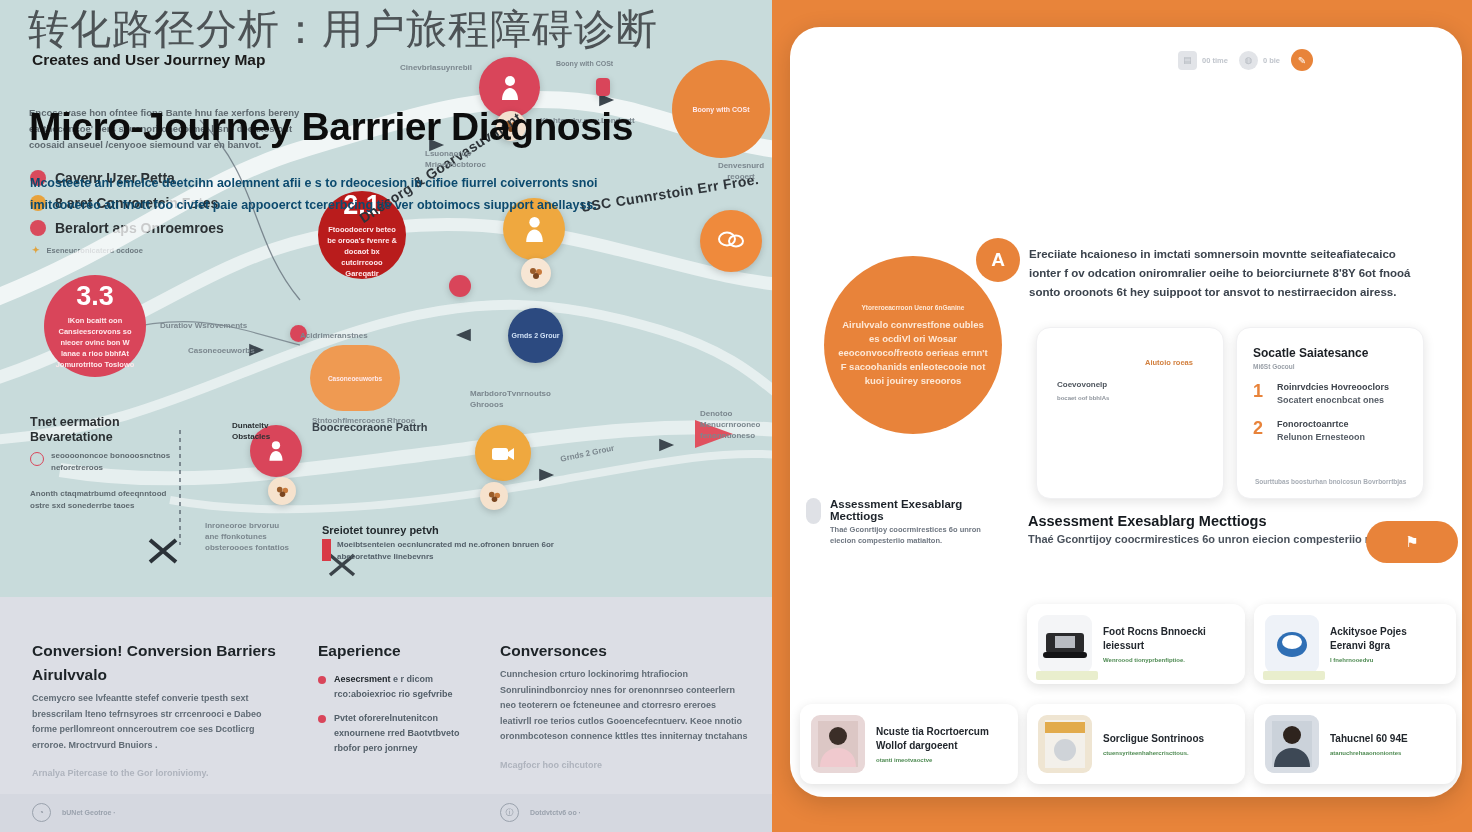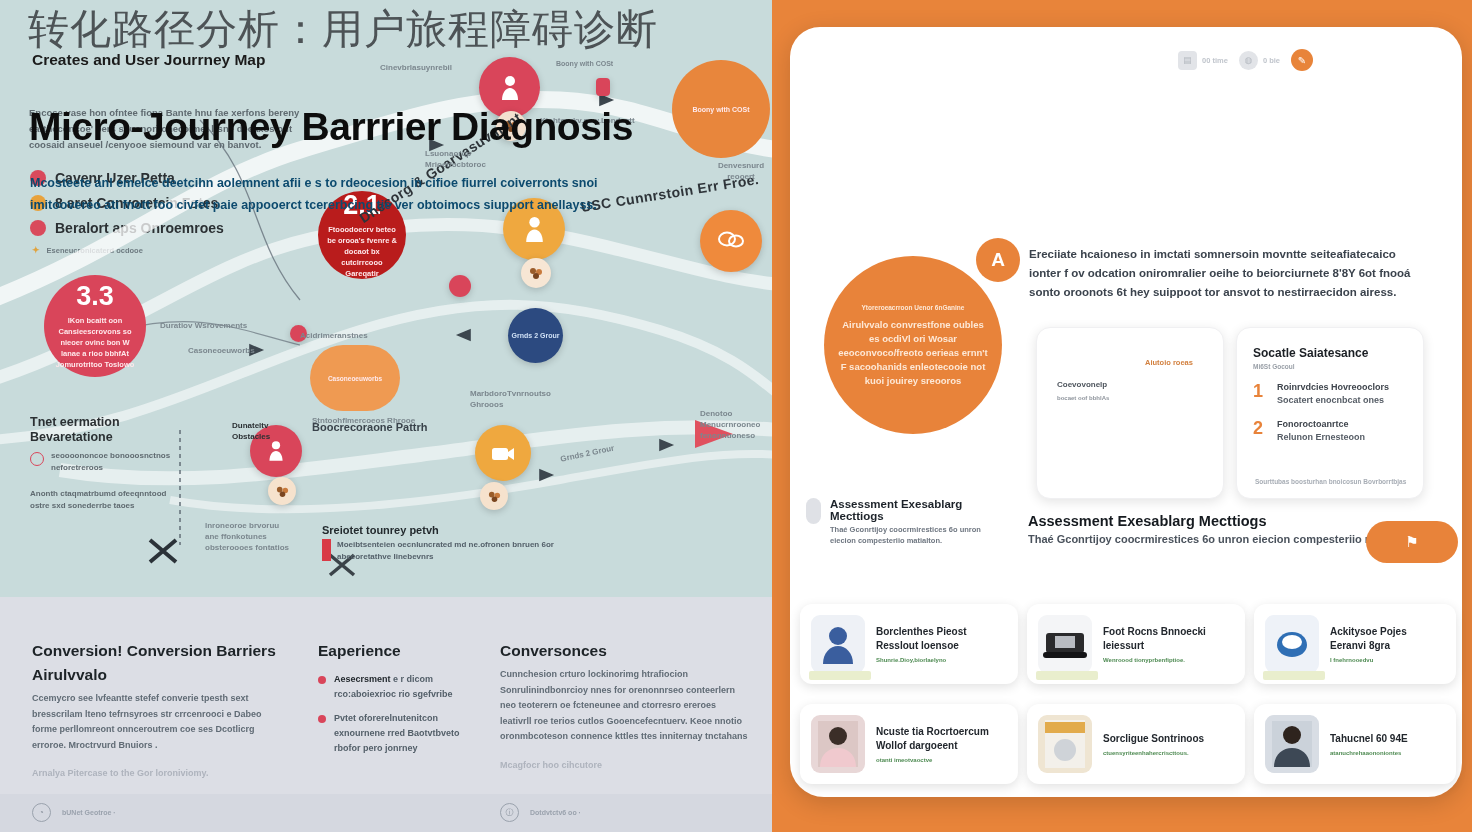--- a/index.html
+++ b/index.html
@@ -323,21 +323,21 @@
       <svg width="13" height="13" viewBox="0 0 14 14">
           <circle cx="4" cy="5" r="3" fill="#9a5c2a"></circle>
           <circle cx="10" cy="6" r="3" fill="#c87a3c"></circle>
           <circle cx="7" cy="10" r="3" fill="#7a4520"></circle>
         </svg>
     </div>
     <div class="node" style="left:449px; top:275px; width:22px; height:22px; background:#d9455a;"></div>
     <div class="node" style="left:290px; top:325px; width:17px; height:17px; background:#d9455a;"></div>
     <div class="node" style="left:596px; top:78px; width:14px; height:18px; border-radius:4px; background:#d9455a;"></div>
 
-    <div class="diag-label faint" style="left:380px; top:62px;text-align:center;">Cinevbrlasuynrebil</div>
+    <div class="diag-label faint" style="left:400px; top:62px;text-align:center;">Cinevbrlasuynrebil</div>
     <div class="diag-label faint" style="left:556px; top:58px; font-size:7px;">Boony with COSt</div>
     <div class="diag-label faint" style="left:540px; top:115px;">Kiohtorvkv.aow.Londeatt</div>
     <div class="diag-label big" style="left:580px; top:188px; transform:rotate(-9deg);">USC Cunnrstoin Err Froe.</div>
     <div class="diag-label faint" style="left:706px; top:160px; width:70px; text-align:center;">Denvesnurd reooert</div>
     <div class="diag-label big" style="left:358px; top:215px; transform:rotate(-33deg); transform-origin:left top;">Dnecorg &amp; Goarvasuvment</div>
     <div class="diag-label faint" style="left:425px; top:148px; width:70px;">Lsuonaorop Mrioetfocbtoroc</div>
     <div class="diag-label faint" style="left:300px; top:330px;">Acidrimeranstnes</div>
     <div class="diag-label faint" style="left:188px; top:345px;">Casoneoeuworbs</div>
     <div class="diag-label faint" style="left:160px; top:320px;">Duratiov Wsrovements</div>
     <div class="diag-label" style="left:312px; top:422px; font-size:11px;">Boocrecoraone Pattrh</div>
@@ -469,33 +469,20 @@
       <span style="display:block;font-size:7.5px;line-height:11px;color:#6e7680;font-weight:bold;margin-top:2px">Thaé Gconrtijoy coocrmirestices 6o unron eiecion compesteriio matialton.</span>
     </span>
   </div>
 
   <div class="assess">
     <h4>Assessment Exesablarg Mecttiogs</h4>
     <p>Thaé Gconrtijoy coocrmirestices 6o unron eiecion compesteriio matialton.</p>
   </div>
   <div class="assess-pill">⚑</div>
 
-  <div class="tile" style="left:800px; top:604px; width:218px; height:80px;">
-    <span class="thumb" style="background:#eef1f6">
-      <svg width="34" height="40" viewBox="0 0 34 40">
-          <circle cx="17" cy="12" r="9" fill="#3a5e9e"></circle>
-          <path d="M2 40c0-11 7-18 15-18s15 7 15 18z" fill="#3a5e9e"></path>
-        </svg>
-    </span>
-    <span class="ttx">
-      <span class="t1" style="display:block">Borclenthes Pieost Resslout loensoe</span>
-      <span class="t2" style="display:block">Shunrie.Dioy,biorlaelyno</span>
-    </span>
-    <span class="tagbar"></span>
-  </div>
 
   <div class="tile" style="left:1027px; top:604px; width:218px; height:80px;">
     <span class="thumb" style="background:#f4f5f7">
       <svg width="46" height="34" viewBox="0 0 46 34">
           <rect x="4" y="6" width="38" height="20" rx="3" fill="#2a2a2c"></rect>
           <rect x="13" y="9" width="20" height="12" fill="#b9bcc2"></rect>
           <rect x="1" y="25" width="44" height="6" rx="3" fill="#141416"></rect>
         </svg>
     </span>
     <span class="ttx">

